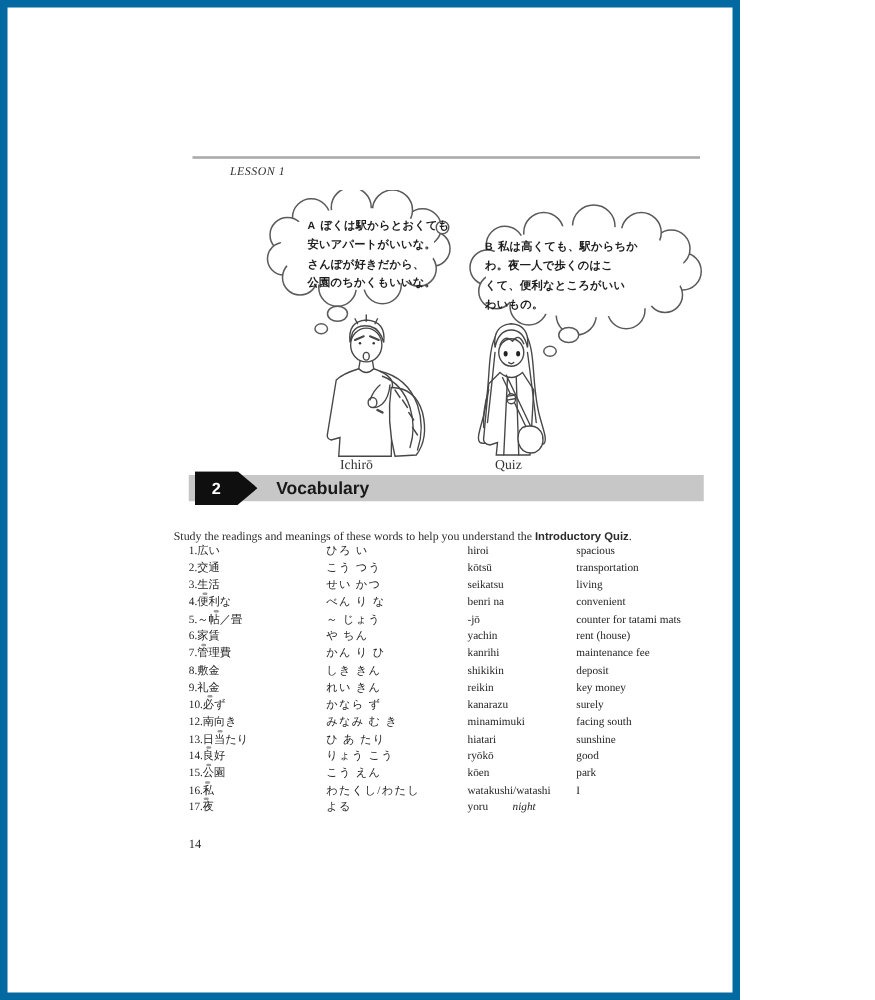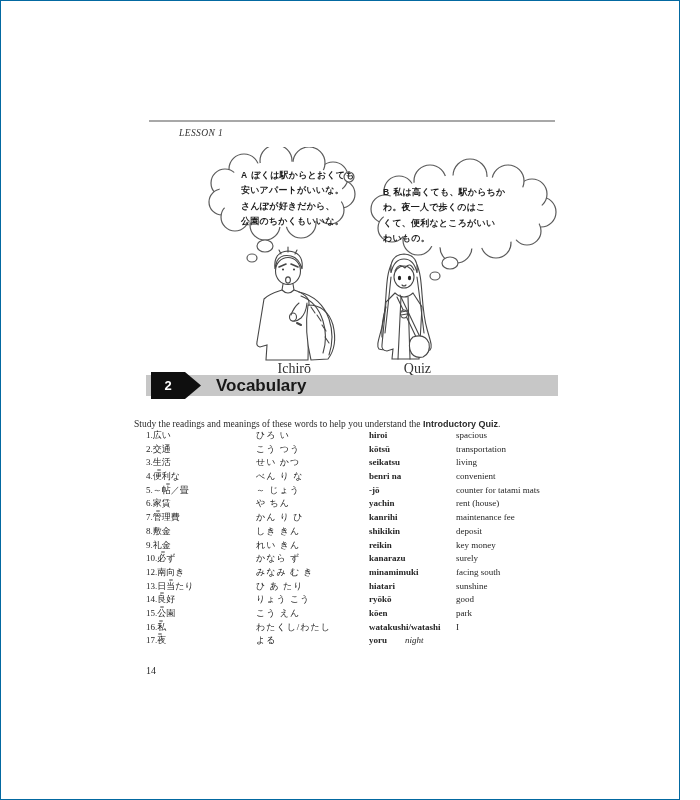--- a/index.html
+++ b/index.html
@@ -1,50 +1,50 @@
 <!DOCTYPE html>
 <html><head>
 <meta charset="utf-8">
 <style>
   html,body{margin:0;padding:0;background:#fff;}
-  #canvas{position:relative;width:680px;height:800px;background:#fff;overflow:hidden;
-          border:1px solid #0369a1;box-sizing:border-box;
+  #canvas{position:relative;width:592px;height:800px;background:#fff;overflow:hidden;
+          border:6px solid #0369a1;box-sizing:border-box;
           font-family:"Liberation Serif","DejaVu Serif",serif;color:#262626;}
   .abs{position:absolute;}
   
   #top-rule{left:148px;top:119px;width:406px;height:2px;background:#a8a8a8;}
   #lesson-label{left:178px;top:127px;font-style:italic;font-size:9.5px;letter-spacing:.4px;color:#333;}
   
   #illustration-svg{left:140px;top:146px;}
   .bubble-text{font-size:9px;font-weight:600;line-height:15.4px;color:#1d1d1d;letter-spacing:.2px;}
   .bline{white-space:nowrap;}
   .bletter{font-family:"Liberation Sans","DejaVu Sans",sans-serif;font-weight:bold;font-size:8.5px;margin-right:4px;}
   #bubble-a-text{left:240px;top:167px;width:130px;}
   #bubble-b-text{left:382px;top:184px;width:160px;}
-  .char-label{font-size:14px;color:#333;text-align:right;}
+  .char-label{font-size:11px;color:#333;text-align:left;}
   #label-ichiro{left:266px;top:360px;width:44px;}
   #label-kaori{left:390px;top:360px;width:40px;}
   
   #section-bar{left:145px;top:374px;width:412px;height:21px;background:#c7c7c7;}
   #section-arrow{left:150px;top:371px;width:50px;height:27px;background:#0f0f0f;
     clip-path:polygon(0 0,68% 0,100% 50%,68% 100%,0 100%);}
   #section-number{left:150px;top:374px;width:34px;height:21px;color:#fff;text-align:center;line-height:21px;
     font-family:"Liberation Sans","DejaVu Sans",sans-serif;font-weight:bold;font-size:13px;}
   #section-title{left:215px;top:374px;height:21px;line-height:21px;
-    font-family:"Liberation Sans","DejaVu Sans",sans-serif;font-weight:bold;font-size:17px;color:#181818;}
+    font-family:"Liberation Sans","DejaVu Sans",sans-serif;font-weight:bold;font-size:14px;color:#181818;}
   
   #intro-line{left:133px;top:402px;width:420px;font-size:9.5px;color:#2b2b2b;white-space:nowrap;margin-top:16px;}
   #intro-line b{font-family:"Liberation Sans","DejaVu Sans",sans-serif;font-size:9px;}
   
   #vocab-rows{left:145px;top:428px;width:412px;}
   .vrow{position:relative;height:13.7px;font-size:9px;line-height:13px;white-space:nowrap;}
   .vcell{position:absolute;top:0;}
   .c-kanji{left:0;}
   .c-read{left:110px;letter-spacing:1px;}
-  .c-romaji{left:223px;font-weight:bold;}
+  .c-romaji{left:223px;font-weight:normal;}
   .c-meaning{left:310px;}
   .c-meaning.inline-after-romaji{left:259px;font-style:italic;}
   .kmark{position:absolute;top:-1px;width:4px;height:2px;background:#9a9a9a;border-radius:1px;}
   #page-number{left:145px;top:664px;font-size:10px;color:#2b2b2b;}
 </style>
 </head>
 <body>
 
 <div id="canvas">
 

